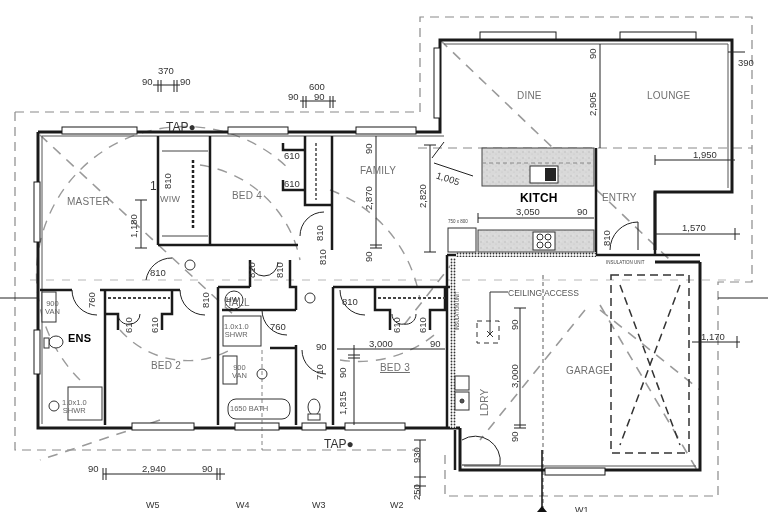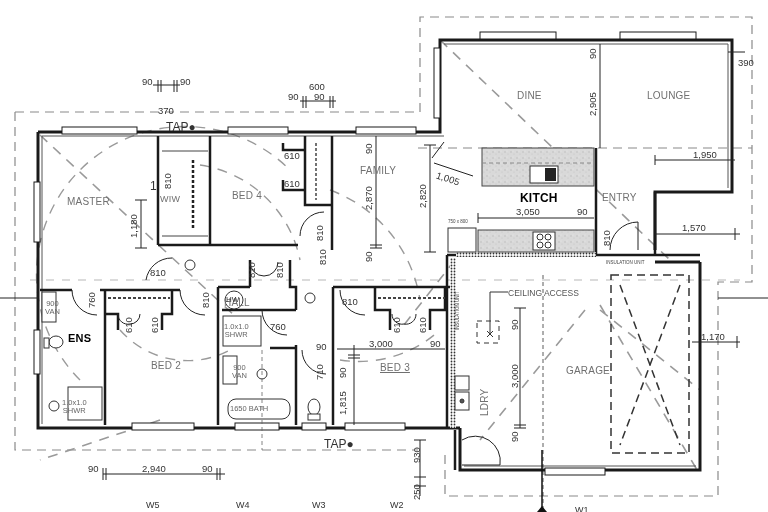--- a/index.html
+++ b/index.html
@@ -298,21 +298,21 @@
 <div class="lbl dim dim-v" style="left:87px;top:308px;">760</div>
 <div class="lbl dim dim-v" style="left:124px;top:333px;">610</div>
 <div class="lbl dim dim-v" style="left:150px;top:333px;">610</div>
 <div class="lbl dim" style="left:270px;top:322px;">760</div>
 <div class="lbl dim dim-v" style="left:315px;top:380px;">710</div>
 <div class="lbl dim" style="left:342px;top:297px;">810</div>
 <div class="lbl dim dim-v" style="left:392px;top:333px;">610</div>
 <div class="lbl dim dim-v" style="left:418px;top:333px;">610</div>
 <div class="lbl dim dim-v" style="left:602px;top:246px;">810</div>
 
-<div class="lbl dim" style="left:158px;top:66px;margin-top:40px;">370</div>
+<div class="lbl dim" style="left:158px;top:66px;">370</div>
 <div class="lbl dim" style="left:142px;top:77px;">90</div>
 <div class="lbl dim" style="left:180px;top:77px;">90</div>
 <div class="lbl dim" style="left:309px;top:82px;text-align:right;">600</div>
 <div class="lbl dim" style="left:288px;top:92px;">90</div>
 <div class="lbl dim" style="left:314px;top:92px;">90</div>
 <div class="lbl dim dim-v" style="left:129px;top:238px;">1,180</div>
 <div class="lbl dim" style="left:150px;top:180px;font-size:12px;">1</div>
 <div class="lbl dim dim-v" style="left:364px;top:154px;">90</div>
 <div class="lbl dim dim-v" style="left:364px;top:210px;">2,870</div>
 <div class="lbl dim dim-v" style="left:364px;top:262px;">90</div>

